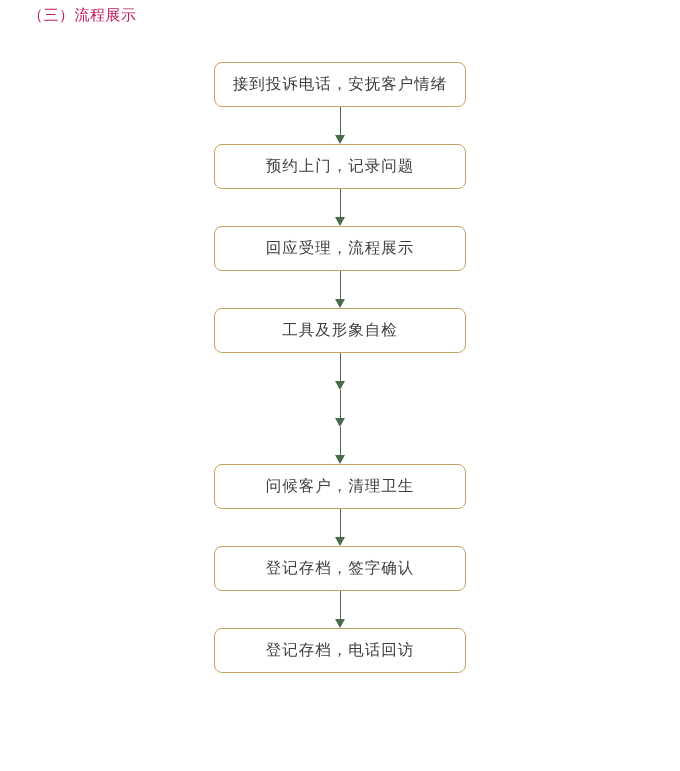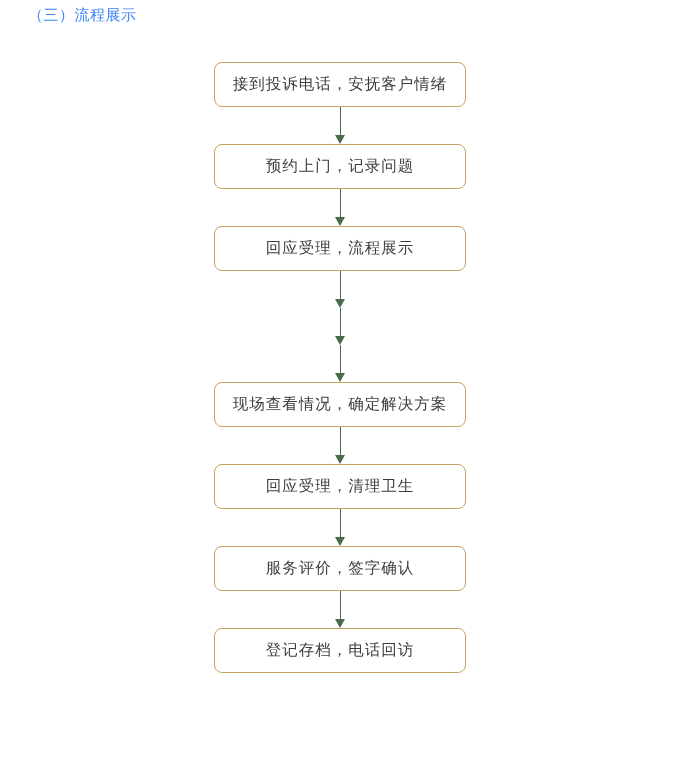--- a/index.html
+++ b/index.html
@@ -12,21 +12,21 @@
     background: #ffffff;
     font-family: "DejaVu Sans", "Liberation Sans", sans-serif;
     overflow: hidden;
     position: relative;
   }
   .page-heading {
     position: absolute;
     left: 28px;
     top: 6px;
     font-size: 15px;
-    color: #3b82f6;
+    color: #be185d;
     letter-spacing: 0.5px;
     white-space: nowrap;
   }
   .flow {
     position: absolute;
     left: 0;
     top: 62px;
     width: 680px;
     display: flex;
     flex-direction: column;
@@ -91,43 +91,43 @@
     <div class="shaft"></div>
       <div class="head"></div>
   </div>
 
   <div class="flow-node">回应受理，流程展示</div>
   <div class="flow-arrow">
     <div class="shaft"></div>
       <div class="head"></div>
   </div>
 
+  <div class="flow-node">工具及形象自检</div>
   <div class="flow-arrow">
     <div class="shaft"></div>
       <div class="head"></div>
   </div>
 
   <div class="flow-arrow">
     <div class="shaft"></div>
       <div class="head"></div>
   </div>
 
-  <div class="flow-node">现场查看情况，确定解决方案</div>
   <div class="flow-arrow">
     <div class="shaft"></div>
       <div class="head"></div>
   </div>
 
-  <div class="flow-node">回应受理，清理卫生</div>
+  <div class="flow-node">问候客户，清理卫生</div>
   <div class="flow-arrow">
     <div class="shaft"></div>
       <div class="head"></div>
   </div>
 
-  <div class="flow-node">服务评价，签字确认</div>
+  <div class="flow-node">登记存档，签字确认</div>
   <div class="flow-arrow">
     <div class="shaft"></div>
       <div class="head"></div>
   </div>
 
   <div class="flow-node">登记存档，电话回访</div>
 
 </div>
 
 </body></html>

